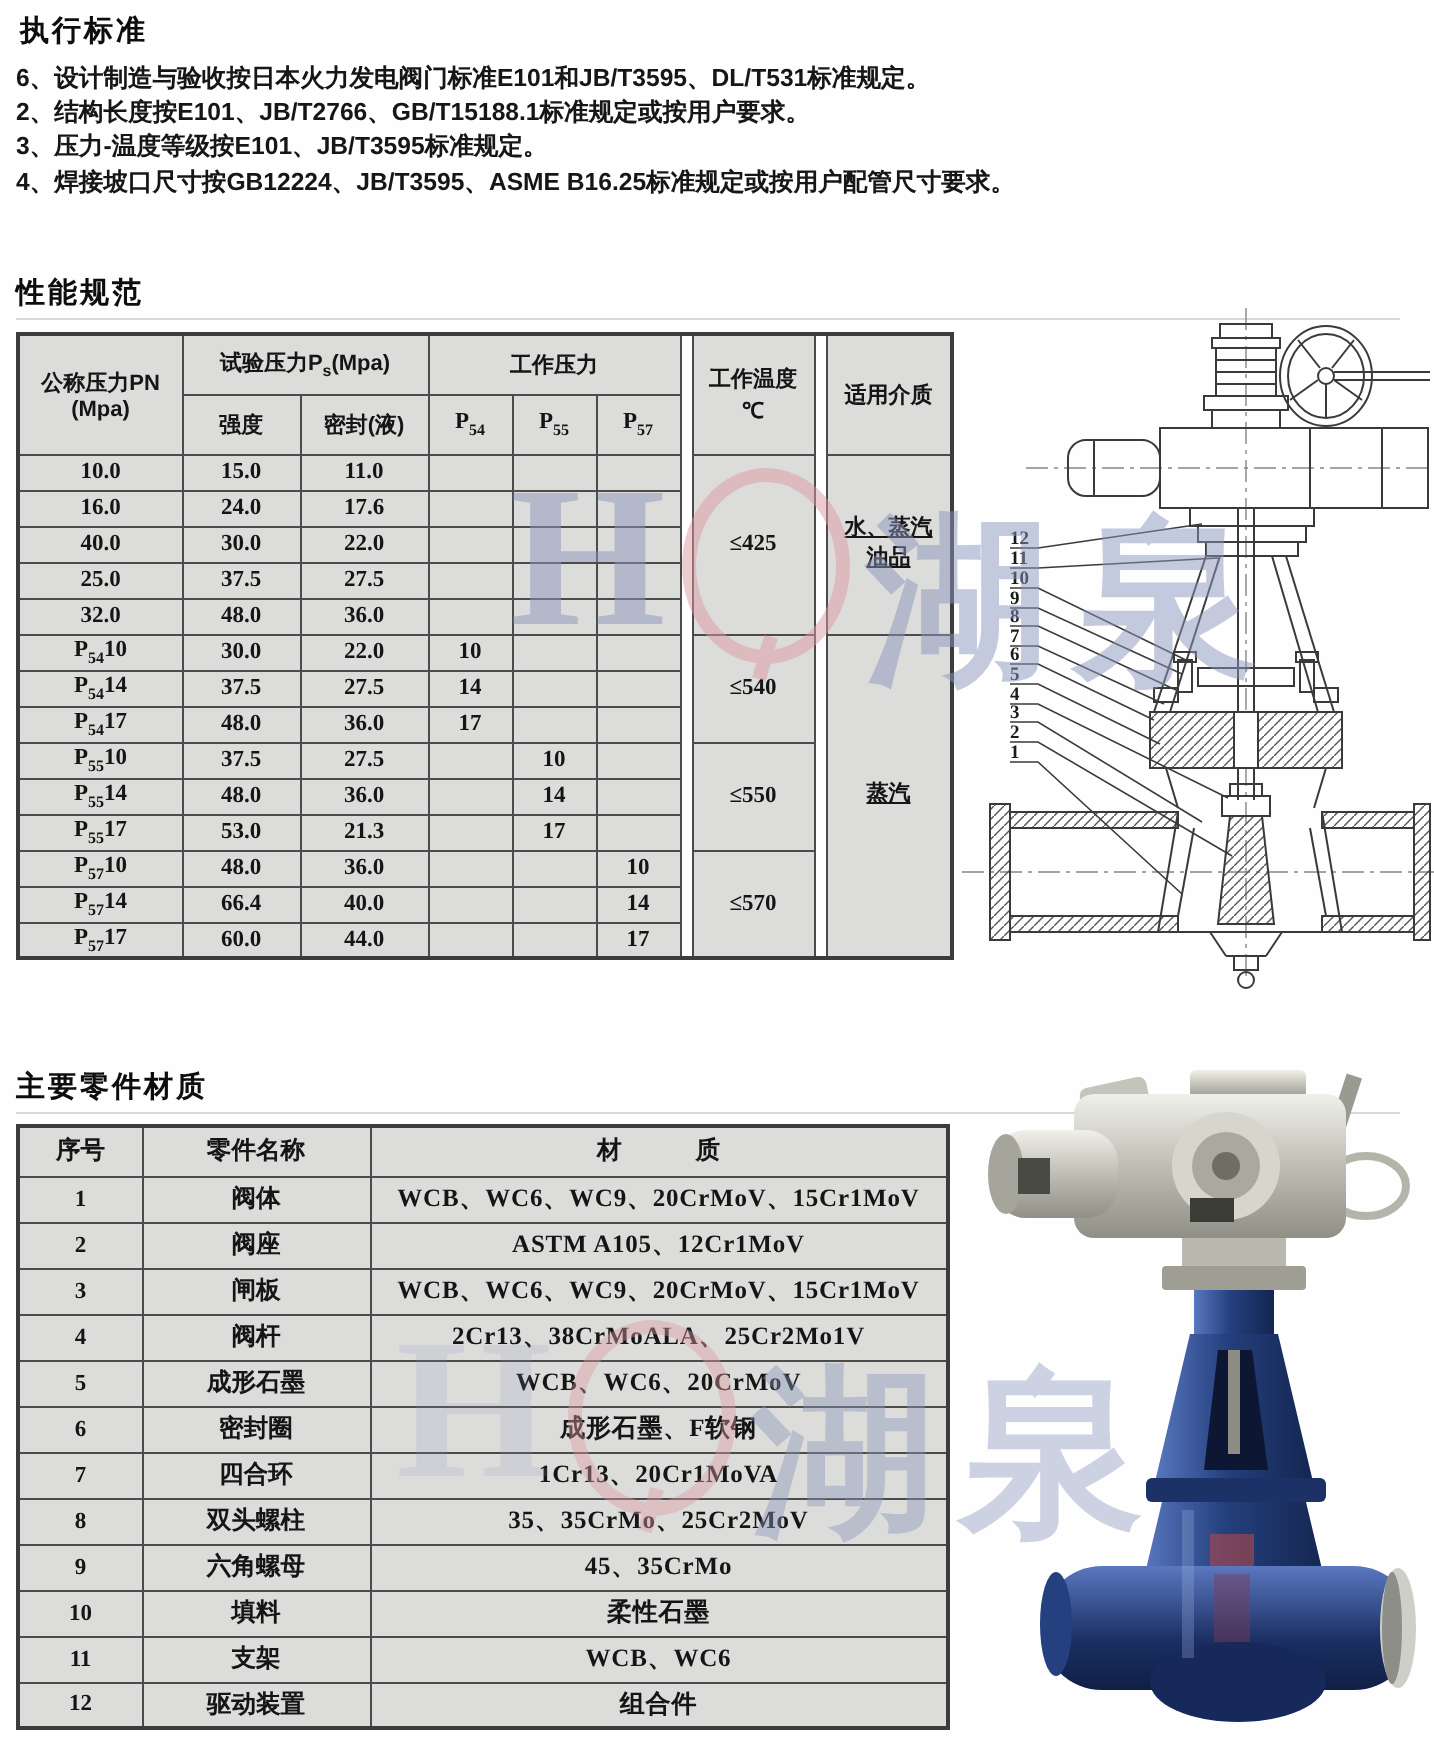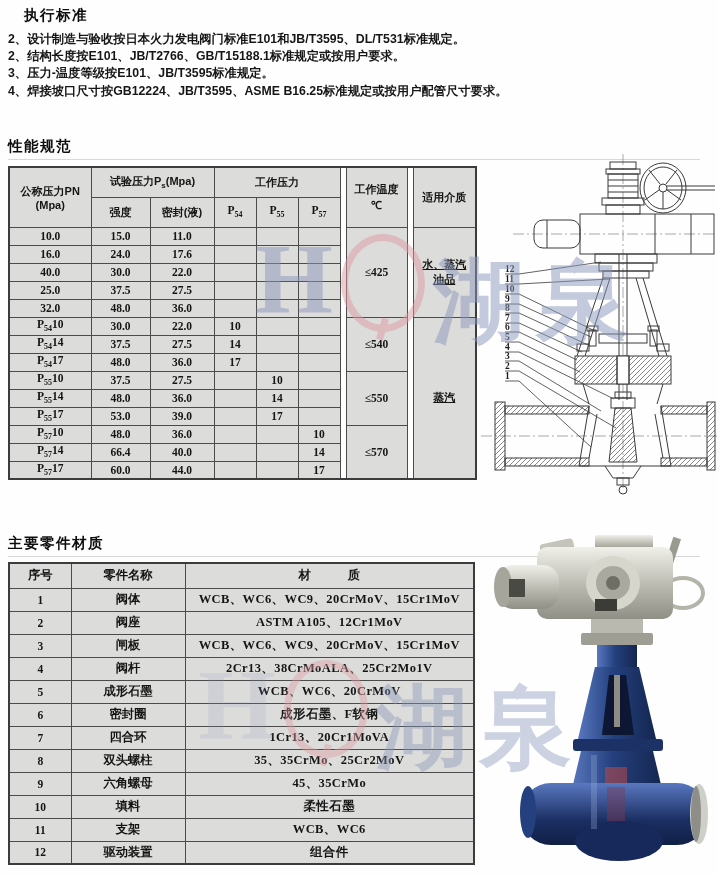--- a/index.html
+++ b/index.html
@@ -47,23 +47,23 @@
 
   #valve-drawing { position:absolute; left:477px; top:148px; z-index:2; }
   #valve-photo   { position:absolute; left:445px; top:535px; z-index:2; }
   .draw-label { font:bold 9.5px "Liberation Serif",serif; fill:#1b1b1b; }
 </style>
 </head>
 <body>
 
 <div class="page">
 
-  <div class="sec-title" style="left:24px; top:6px;">执行标准</div>
+  <div class="sec-title" style="left:10px; top:6px;">执行标准</div>
   <div class="std-list">
-    <div class="std-item">2、设计制造与验收按日本火力发电阀门标准E101和JB/T3595、DL/T531标准规定。</div>
+    <div class="std-item">6、设计制造与验收按日本火力发电阀门标准E101和JB/T3595、DL/T531标准规定。</div>
     <div class="std-item">2、结构长度按E101、JB/T2766、GB/T15188.1标准规定或按用户要求。</div>
     <div class="std-item">3、压力-温度等级按E101、JB/T3595标准规定。</div>
     <div class="std-item">4、焊接坡口尺寸按GB12224、JB/T3595、ASME B16.25标准规定或按用户配管尺寸要求。</div>
   </div>
 
   <div class="sec-title" style="left:8px; top:137px;">性能规范</div>
   <div class="rule" style="left:8px; top:159px; width:692px;"></div>
 
   <table id="perf-table" class="grid">
     <colgroup>
@@ -196,21 +196,21 @@
           <td class="num"><span>P</span><sub>55</sub><span>14</span></td>
           <td class="num">48.0</td>
           <td class="num">36.0</td>
           <td class="num"></td>
           <td class="num">14</td>
           <td class="num"></td>
         </tr>
         <tr>
           <td class="num"><span>P</span><sub>55</sub><span>17</span></td>
           <td class="num">53.0</td>
-          <td class="num">39.0</td>
+          <td class="num">21.3</td>
           <td class="num"></td>
           <td class="num">17</td>
           <td class="num"></td>
         </tr>
         <tr>
           <td class="num"><span>P</span><sub>57</sub><span>10</span></td>
           <td class="num">48.0</td>
           <td class="num">36.0</td>
           <td class="num"></td>
           <td class="num"></td>

